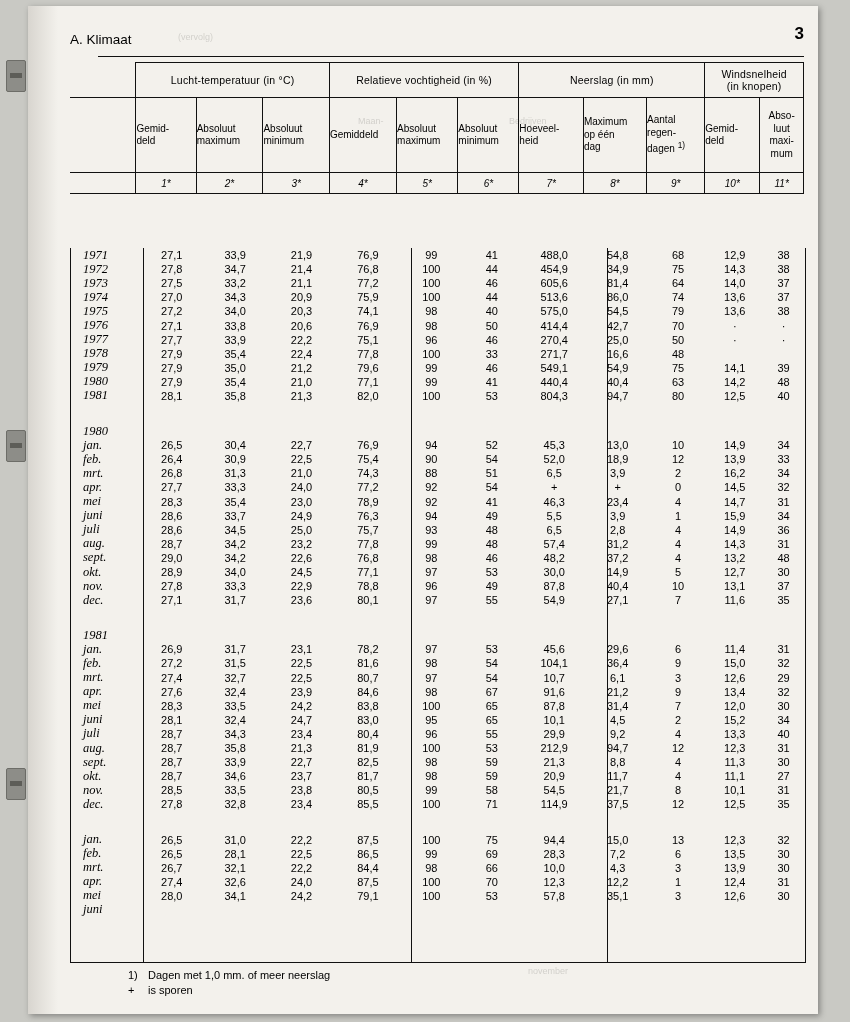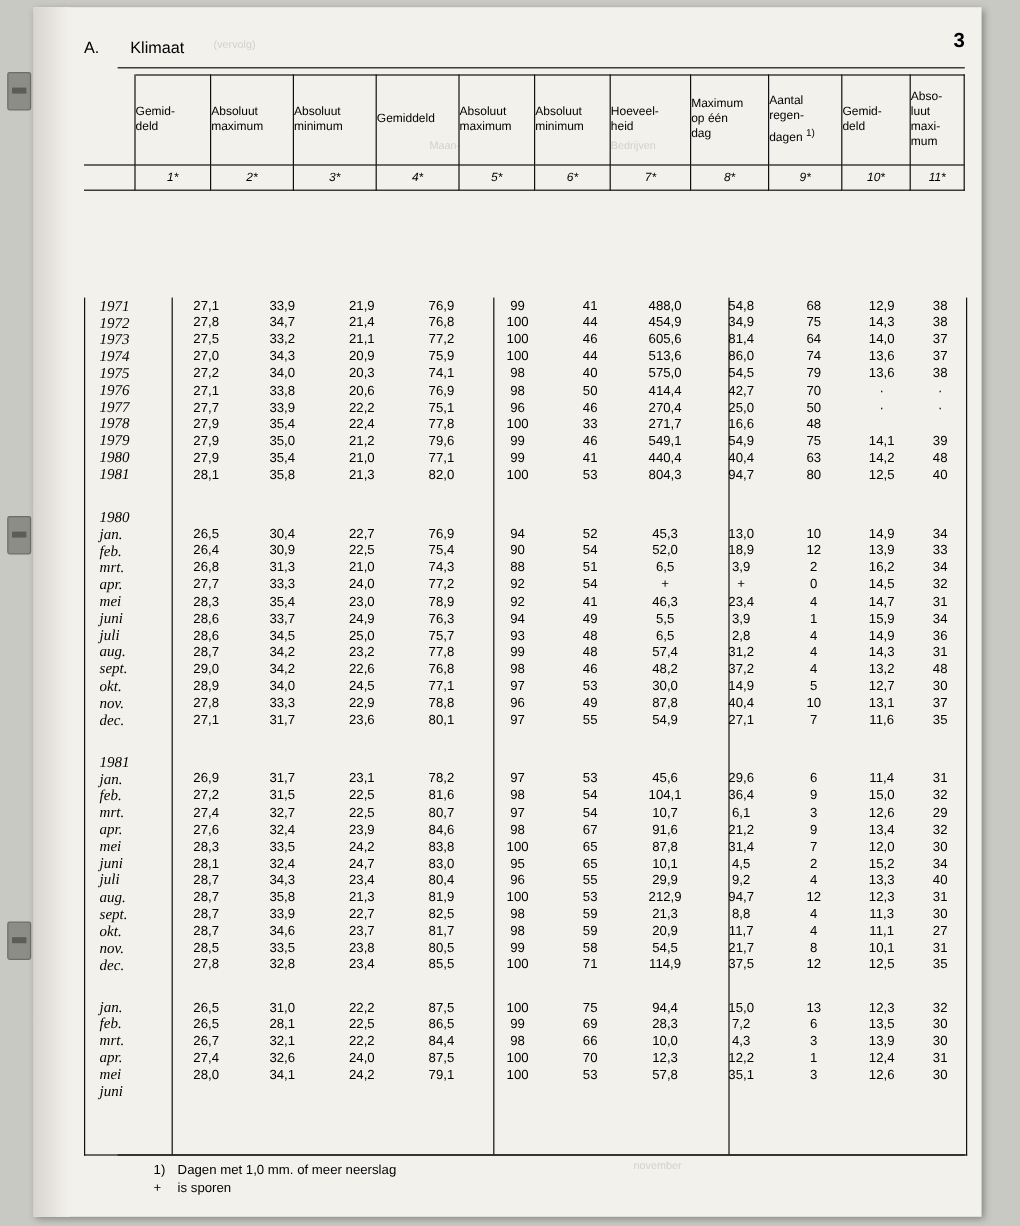--- a/index.html
+++ b/index.html
@@ -34,21 +34,21 @@
 
   .folio{
     position:absolute;right:14px;top:18px;
     font-size:17px;font-weight:bold;font-family:"Liberation Sans",sans-serif;
   }
   .chaptitle{
     position:absolute;left:12px;top:26px;
     font-size:13.5px;font-family:"Liberation Sans",sans-serif;
   }
   .chaptitle .letter{font-weight:normal;}
-  .chaptitle .name{margin-left:22px;}
+  .chaptitle .name{margin-left:0;}
 
   table.main{
     position:absolute;left:12px;top:56px;
     width:734px;
     border-collapse:collapse;
     font-family:"Liberation Sans",sans-serif;
   }
   table.main td,table.main th{
     border:1px solid #111;
     padding:0;
@@ -114,21 +114,21 @@
   .c1{width:62px;}
   .c2{width:68px;}
   .c3{width:68px;}
   .c4{width:68px;}
   .c5{width:62px;}
   .c6{width:62px;}
   .c7{width:66px;}
   .c8{width:64px;}
   .c9{width:60px;}
   .c10{width:56px;}
-  .c11{width:44px;}
+  .c11{width:44px;text-align:center;}
   .gap{height:21px;}
 
   .footnotes{
     position:absolute;left:70px;top:962px;
     font-size:11px;font-family:"Liberation Sans",sans-serif;
     line-height:15px;
   }
   .footnotes .fn{white-space:nowrap;}
   .footnotes .mark{display:inline-block;width:20px;}
   .rule{
@@ -163,20 +163,27 @@
 
     <div class="toprule"></div>
 
     <div class="ghost" style="left:120px;top:26px;">(vervolg)</div>
     <div class="ghost" style="left:300px;top:110px;">Maan-</div>
     <div class="ghost" style="left:451px;top:110px;">Bedrijven</div>
     <div class="ghost" style="left:470px;top:960px;">november</div>
 
     <table class="main">
       <tbody>
+          <tr>
+        <td class="blankcorner" style="width:72px;"></td>
+        <td class="grp" colspan="3">Lucht-temperatuur (in °C)</td>
+        <td class="grp" colspan="3">Relatieve vochtigheid (in %)</td>
+        <td class="grp" colspan="3">Neerslag (in mm)</td>
+        <td class="grp twoline" colspan="2">Windsnelheid<br>(in knopen)</td>
+      </tr>
       <tr>
         <td class="blankcorner"></td>
         <td class="sub c1">Gemid-<br>deld</td>
         <td class="sub c2">Absoluut<br>maximum</td>
         <td class="sub c3">Absoluut<br>minimum</td>
         <td class="sub c4">Gemiddeld</td>
         <td class="sub c5">Absoluut<br>maximum</td>
         <td class="sub c6">Absoluut<br>minimum</td>
         <td class="sub c7">Hoeveel-<br>heid</td>
         <td class="sub c8">Maximum<br>op één<br>dag</td>

